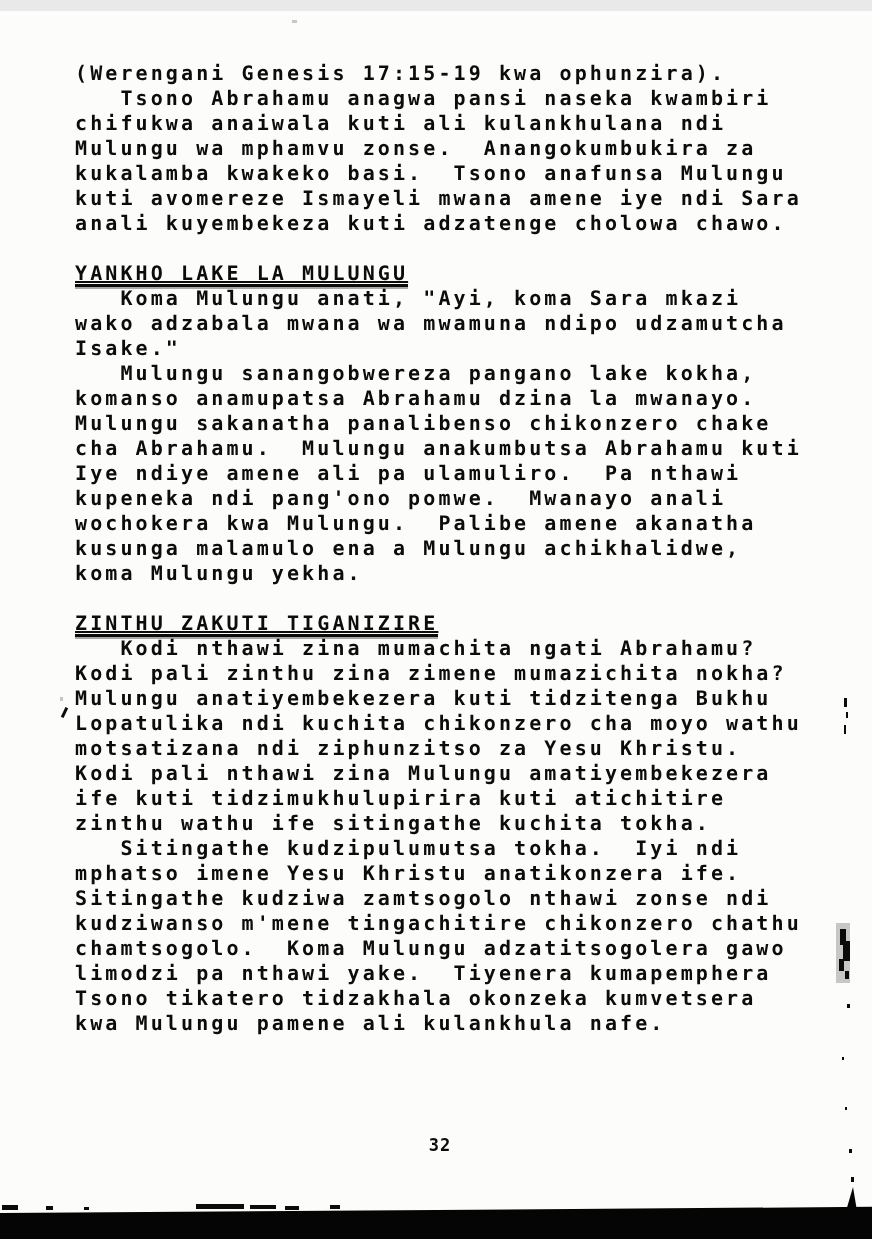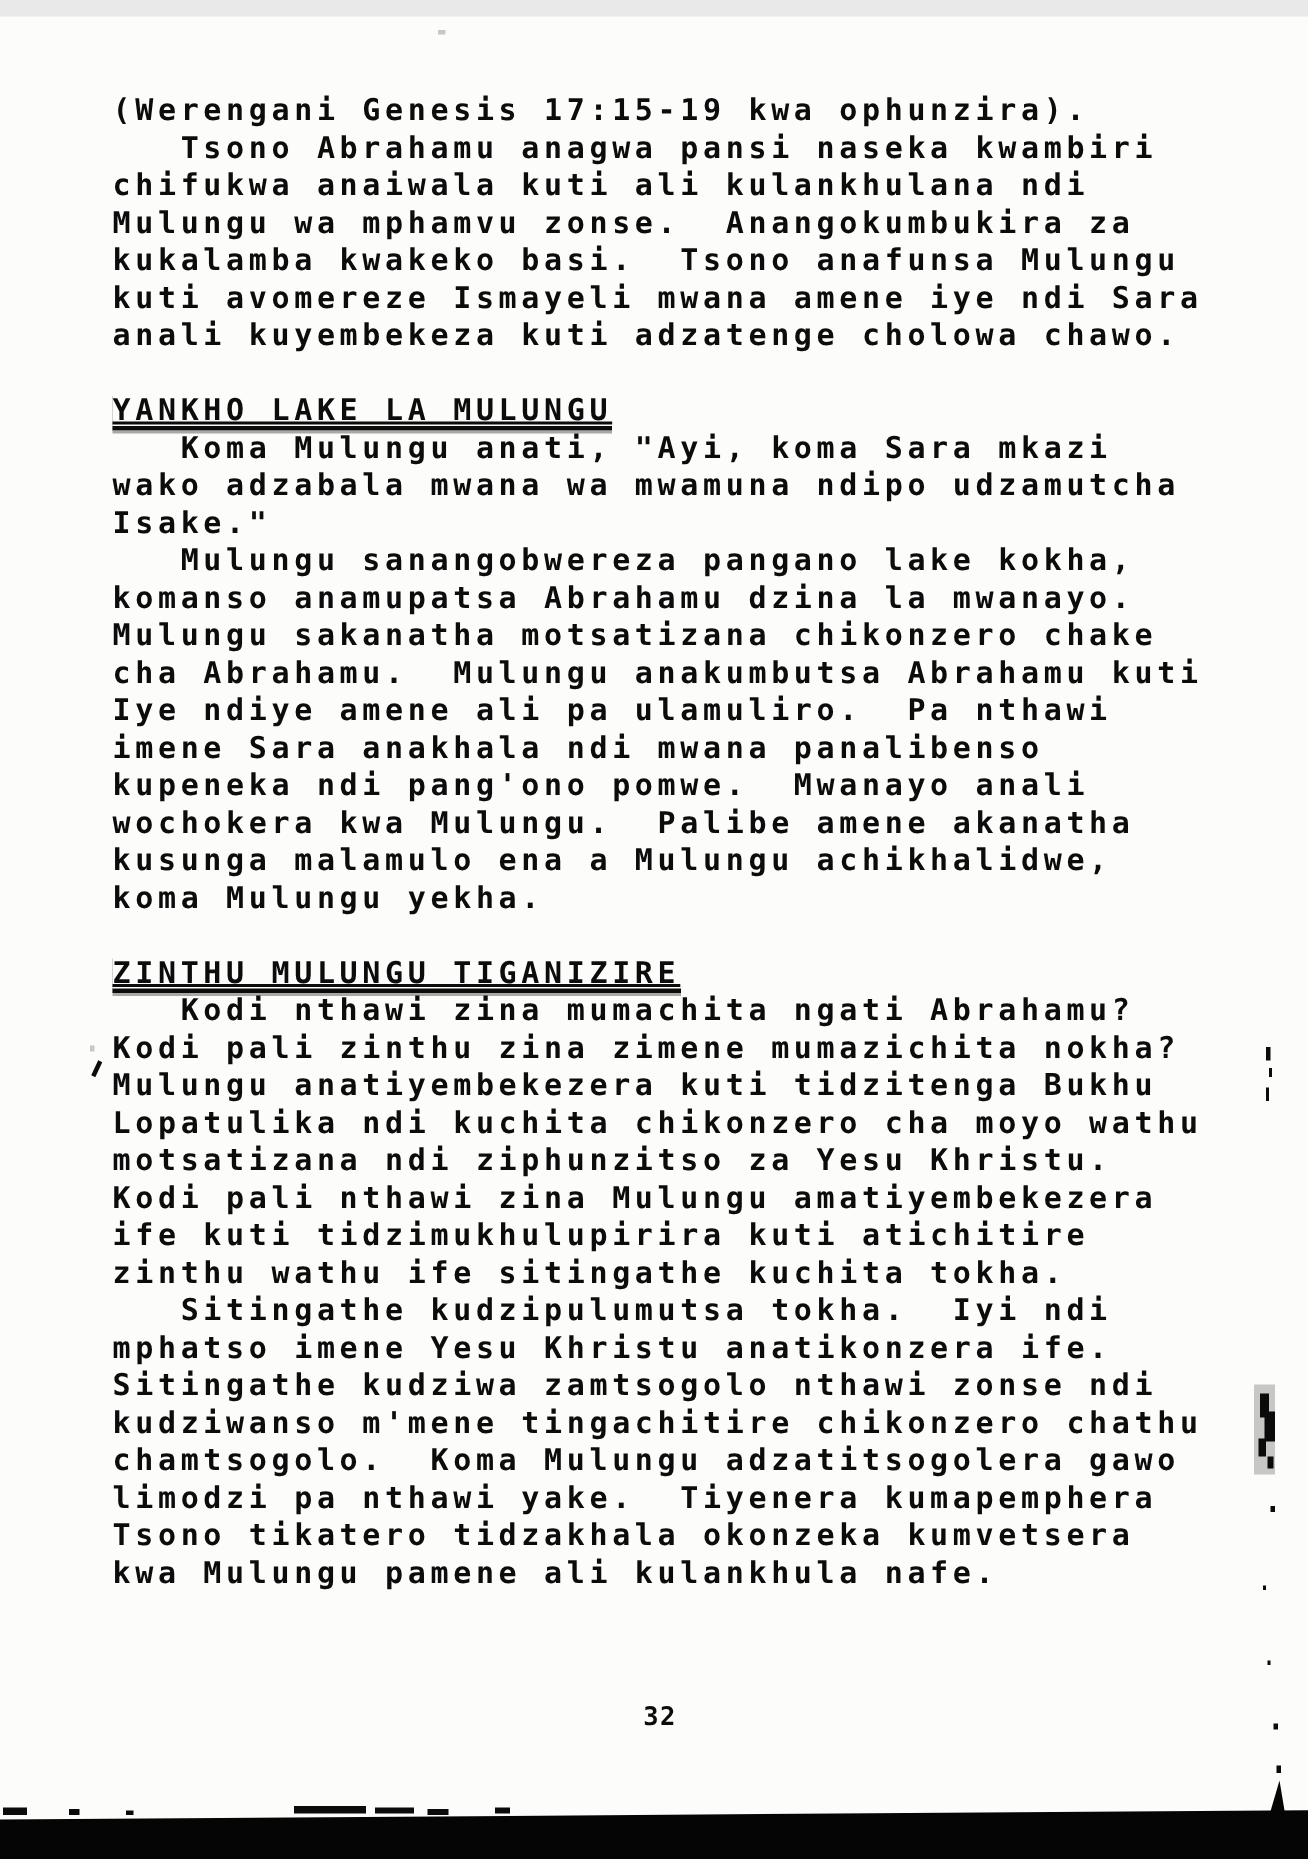--- a/index.html
+++ b/index.html
@@ -99,30 +99,29 @@
       <div class="line">kukalamba kwakeko basi.  Tsono anafunsa Mulungu</div>
       <div class="line">kuti avomereze Ismayeli mwana amene iye ndi Sara</div>
       <div class="line">anali kuyembekeza kuti adzatenge cholowa chawo.</div>
       <div class="line gap"></div>
       <div class="line"><span class="heading">YANKHO LAKE LA MULUNGU</span></div>
       <div class="line">   Koma Mulungu anati, "Ayi, koma Sara mkazi</div>
       <div class="line">wako adzabala mwana wa mwamuna ndipo udzamutcha</div>
       <div class="line">Isake."</div>
       <div class="line">   Mulungu sanangobwereza pangano lake kokha,</div>
       <div class="line">komanso anamupatsa Abrahamu dzina la mwanayo.</div>
-      <div class="line">Mulungu sakanatha motsatizana chikonzero chake</div>
+      <div class="line">Mulungu sakanatha panalibenso chikonzero chake</div>
       <div class="line">cha Abrahamu.  Mulungu anakumbutsa Abrahamu kuti</div>
       <div class="line">Iye ndiye amene ali pa ulamuliro.  Pa nthawi</div>
-      <div class="line">imene Sara anakhala ndi mwana panalibenso</div>
       <div class="line">kupeneka ndi pang'ono pomwe.  Mwanayo anali</div>
       <div class="line">wochokera kwa Mulungu.  Palibe amene akanatha</div>
       <div class="line">kusunga malamulo ena a Mulungu achikhalidwe,</div>
       <div class="line">koma Mulungu yekha.</div>
       <div class="line gap"></div>
-      <div class="line"><span class="heading">ZINTHU MULUNGU TIGANIZIRE</span></div>
+      <div class="line"><span class="heading">ZINTHU ZAKUTI TIGANIZIRE</span></div>
       <div class="line">   Kodi nthawi zina mumachita ngati Abrahamu?</div>
       <div class="line">Kodi pali zinthu zina zimene mumazichita nokha?</div>
       <div class="line">Mulungu anatiyembekezera kuti tidzitenga Bukhu</div>
       <div class="line">Lopatulika ndi kuchita chikonzero cha moyo wathu</div>
       <div class="line">motsatizana ndi ziphunzitso za Yesu Khristu.</div>
       <div class="line">Kodi pali nthawi zina Mulungu amatiyembekezera</div>
       <div class="line">ife kuti tidzimukhulupirira kuti atichitire</div>
       <div class="line">zinthu wathu ife sitingathe kuchita tokha.</div>
       <div class="line">   Sitingathe kudzipulumutsa tokha.  Iyi ndi</div>
       <div class="line">mphatso imene Yesu Khristu anatikonzera ife.</div>

